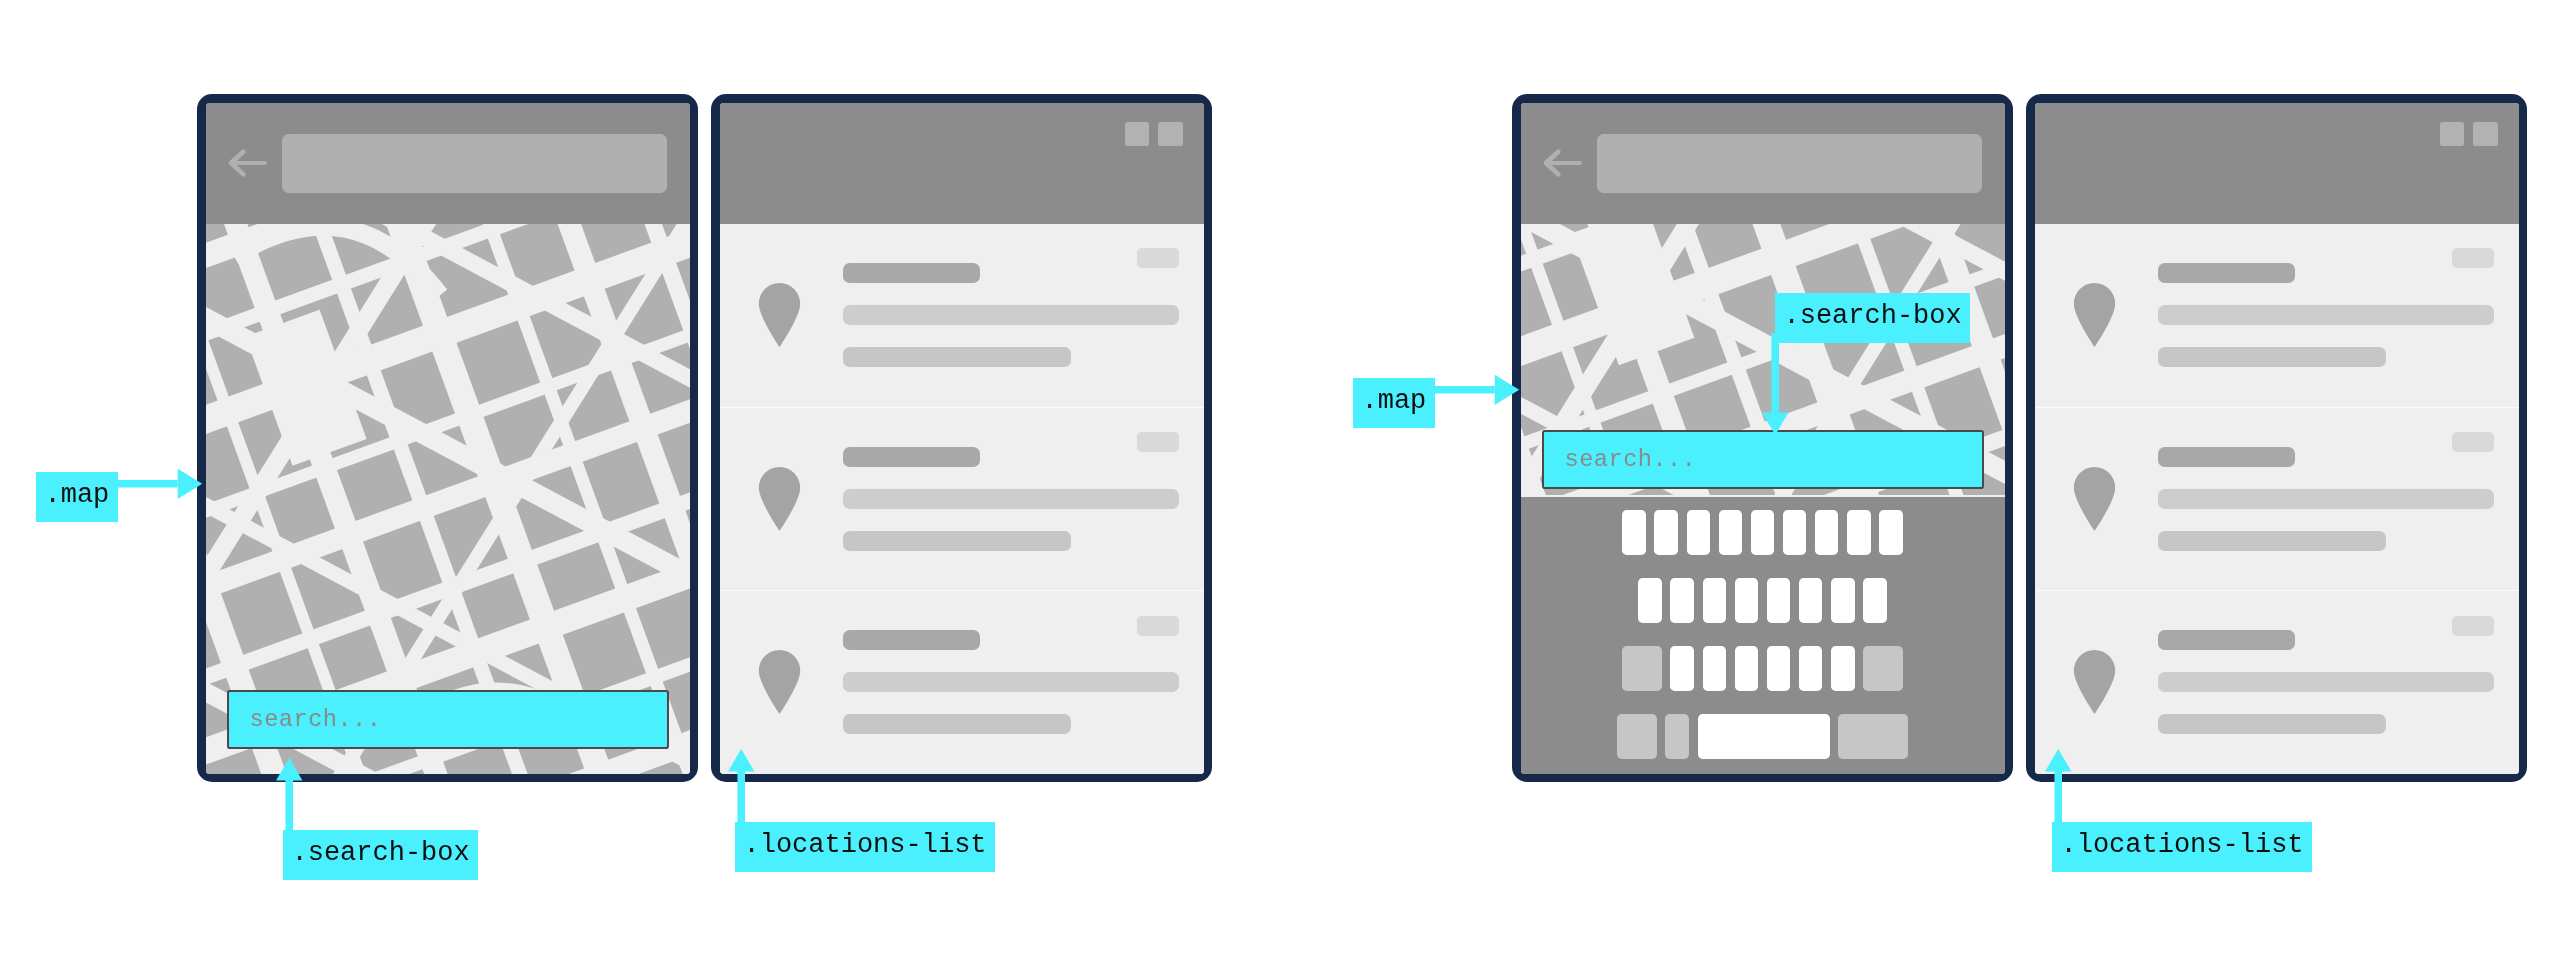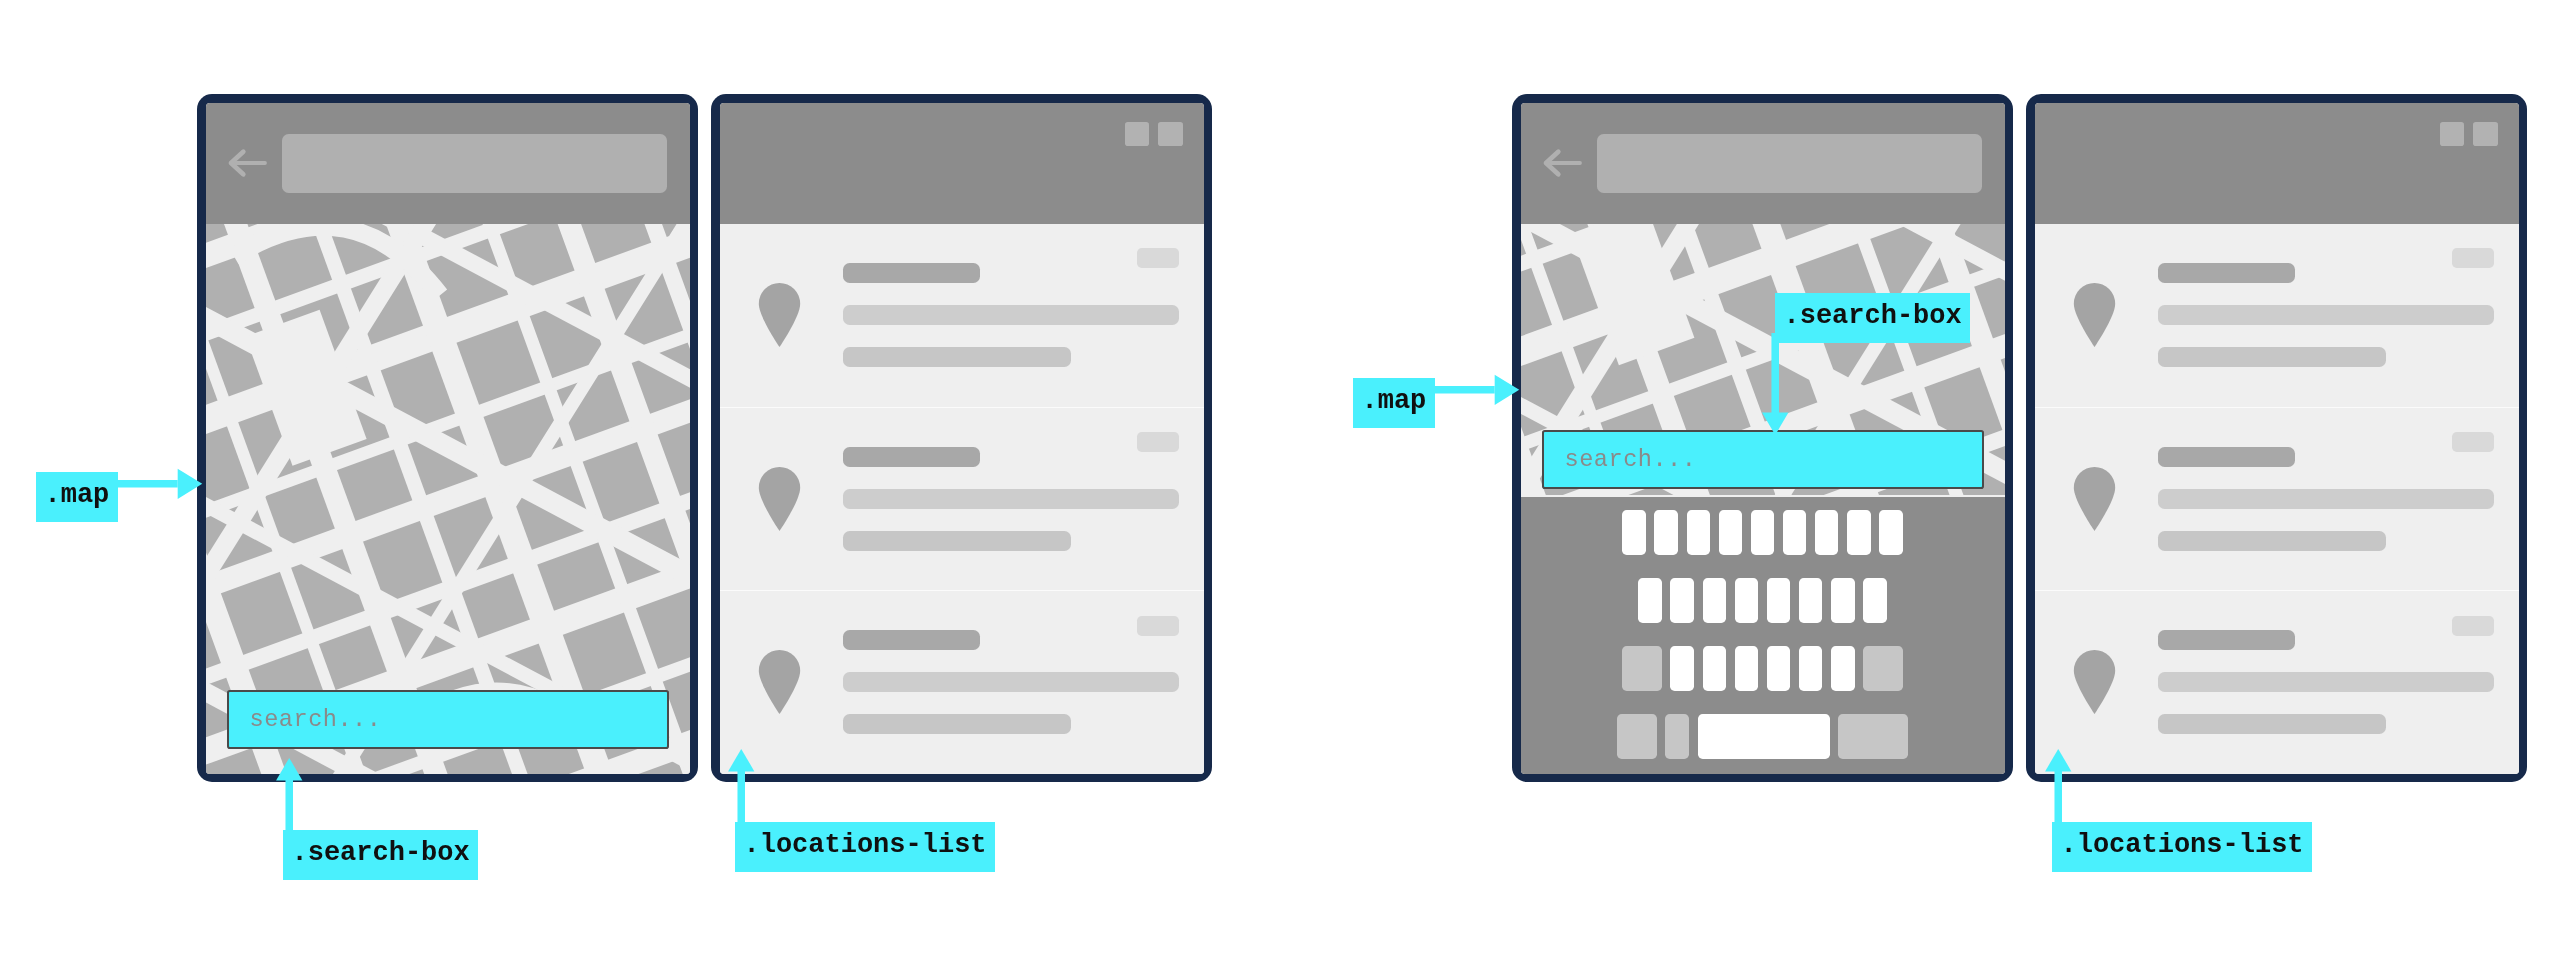--- a/index.html
+++ b/index.html
@@ -175,21 +175,20 @@
   .anno-label {
     position: absolute;
     background: #4af0fd;
     color: #101010;
     font-family: "Liberation Mono", "DejaVu Sans Mono", monospace;
     font-size: 27px;
     line-height: 1;
     padding: 10.4px 8.5px 12.3px 8.5px;
     white-space: nowrap;
     z-index: 30;
-    font-weight: bold;
   }
   .anno-arrow {
     position: absolute;
     z-index: 29;
     pointer-events: none;
   }
   .anno-arrow svg { display: block; overflow: visible; }
 </style>
 </head>
 <body>

